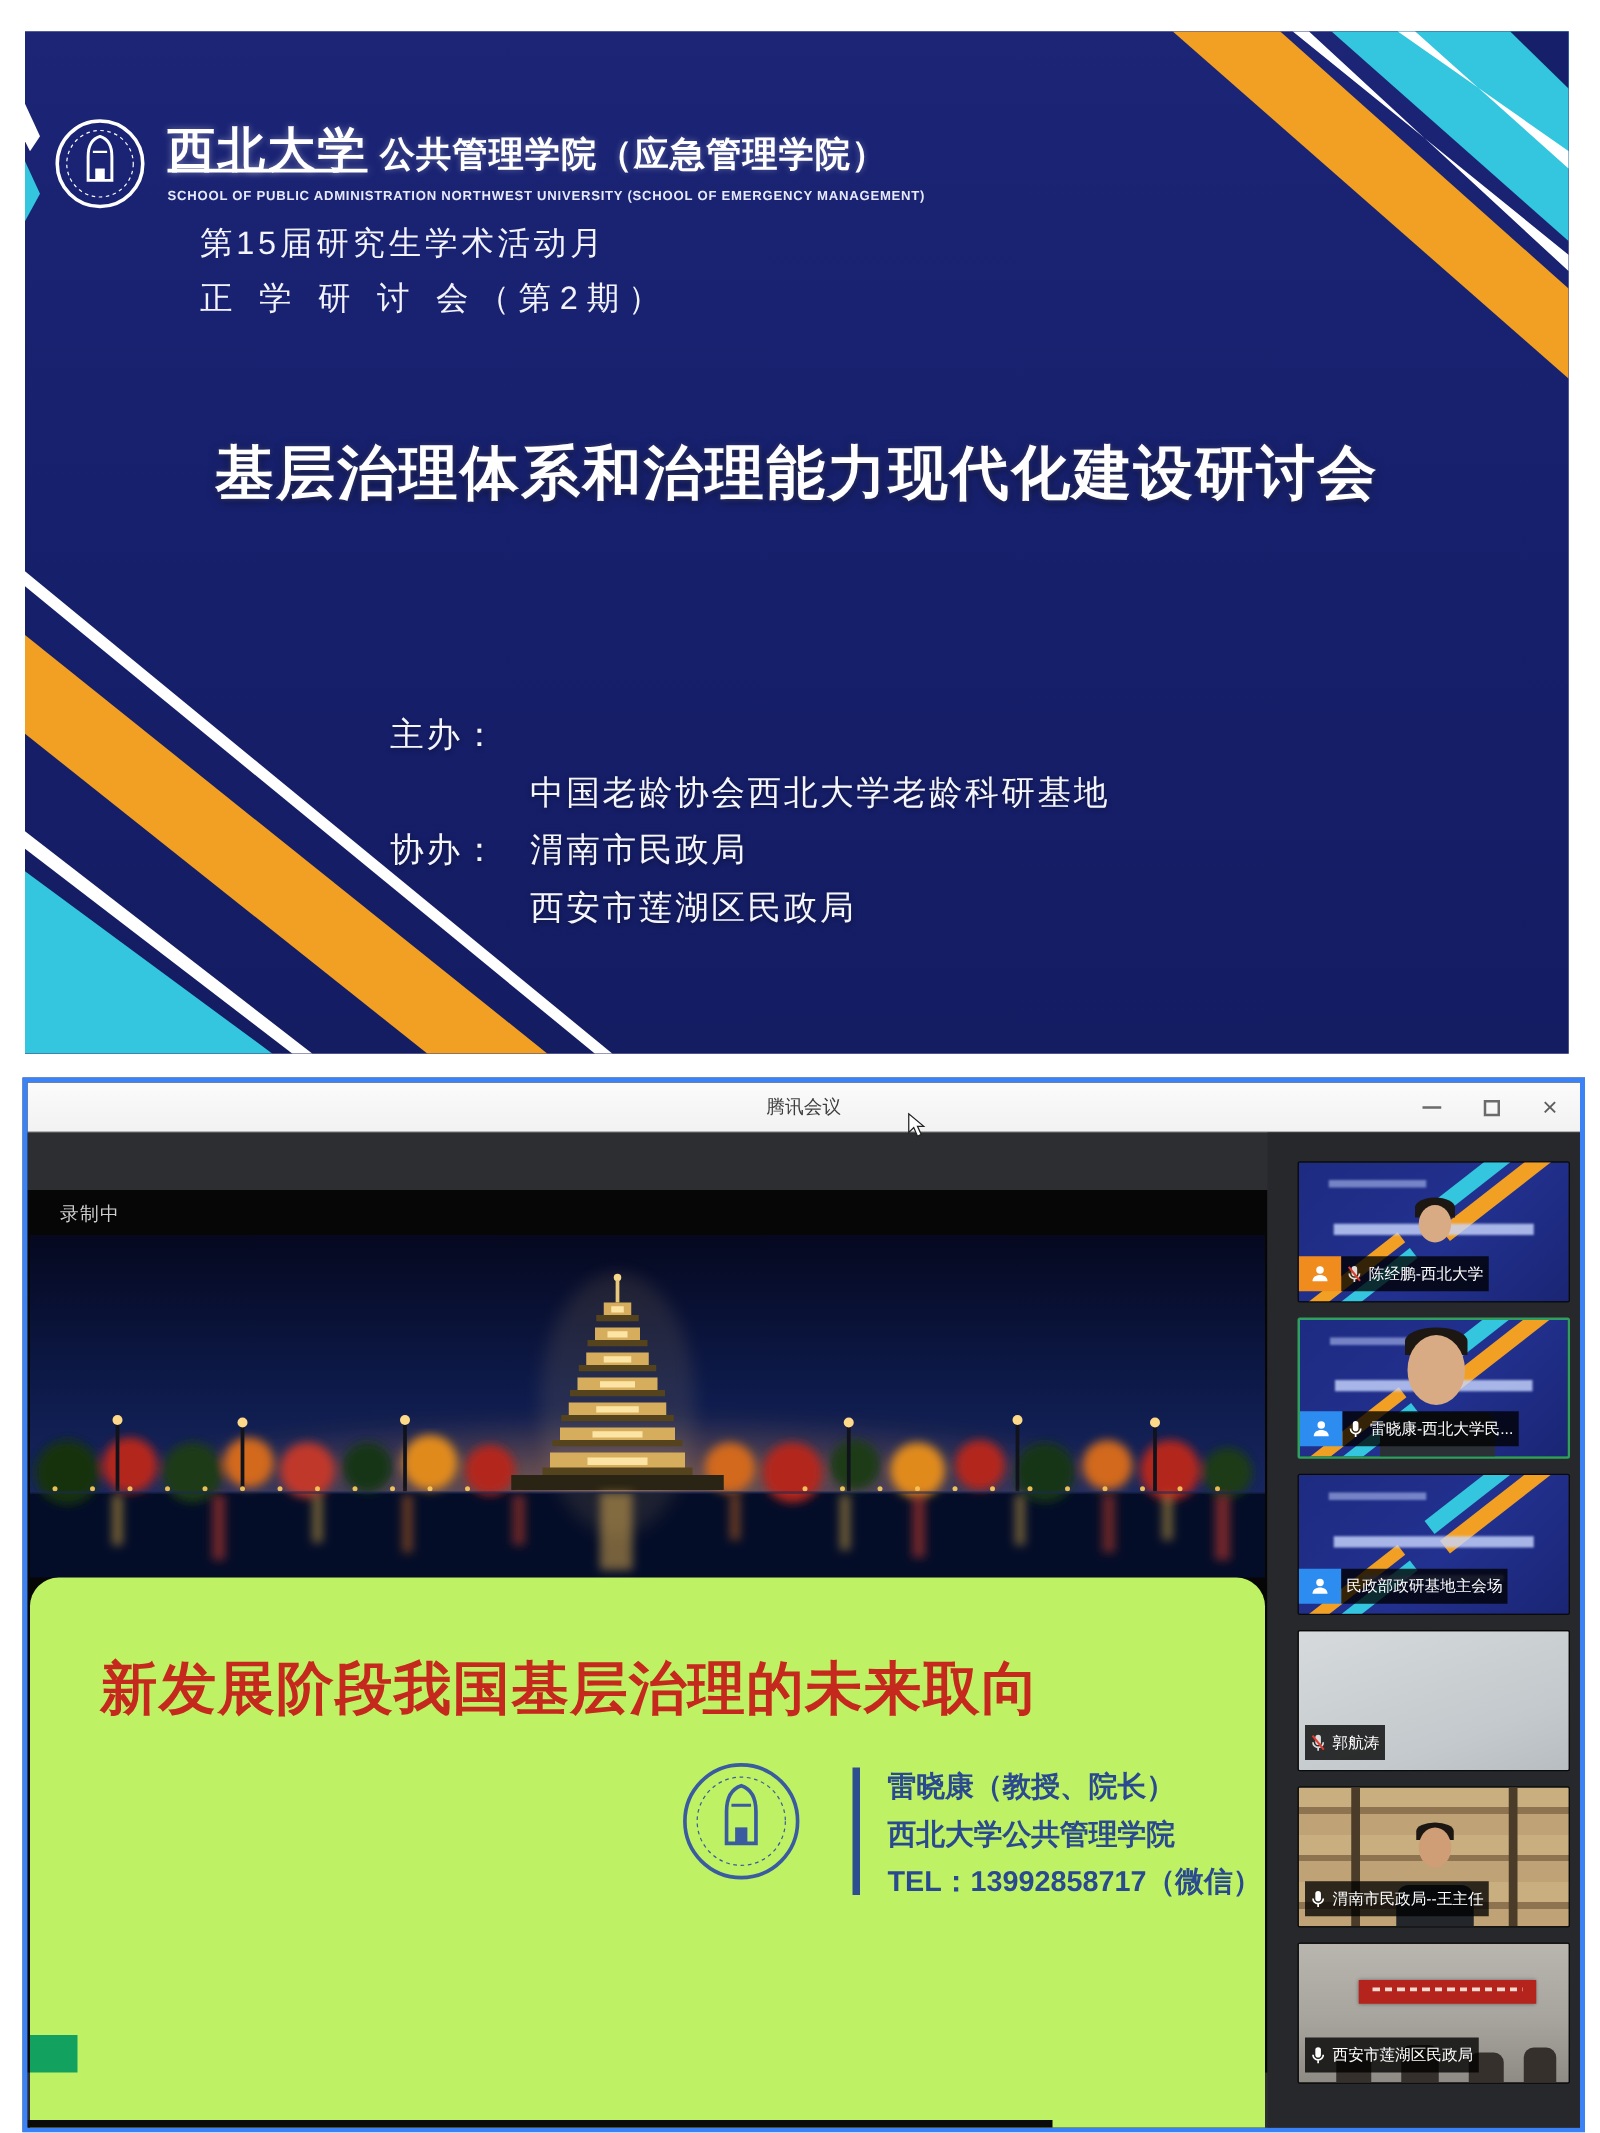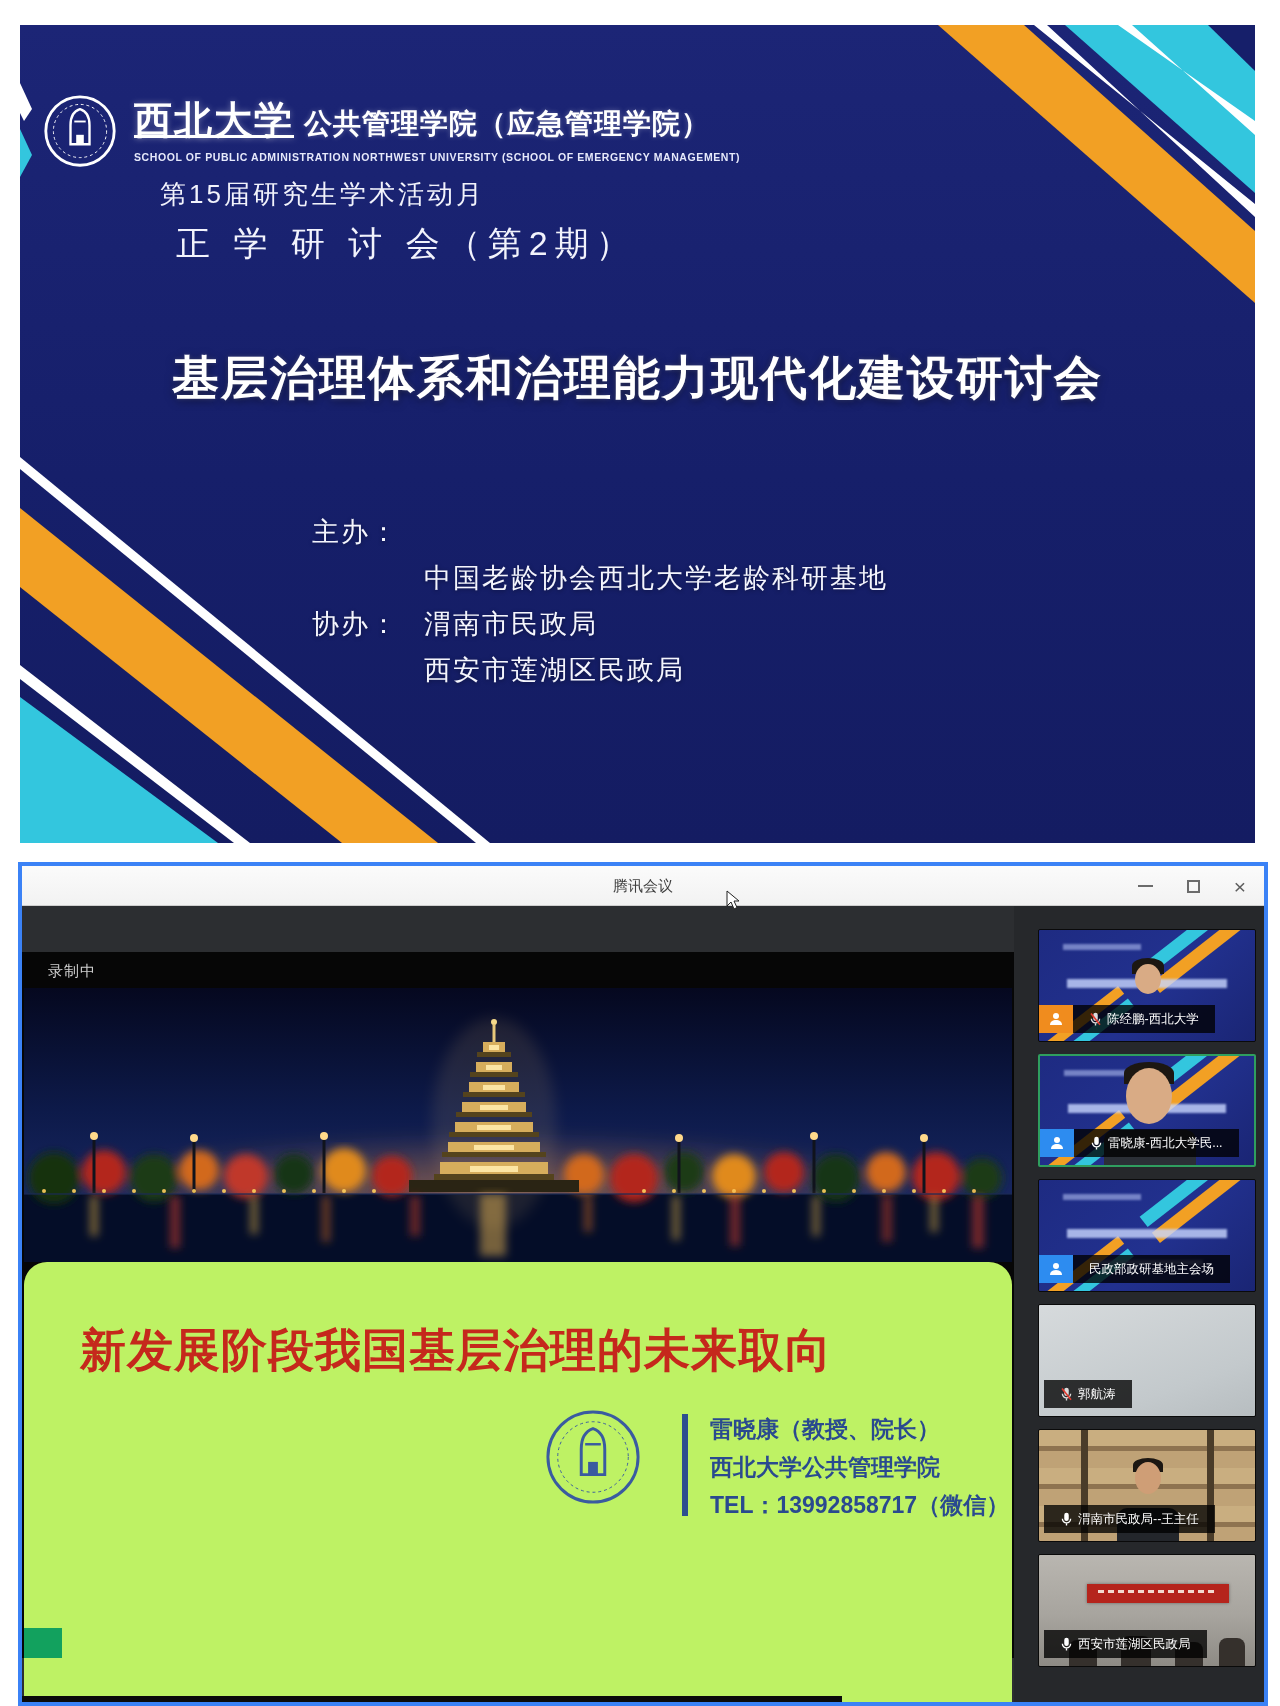--- a/index.html
+++ b/index.html
@@ -11,25 +11,25 @@
             background:linear-gradient(180deg,#1c2576 0%,#161f6a 55%,#141c62 100%); overflow:hidden; }
   .poster svg.stripes { position:absolute; inset:0; }
   .p-logo { position:absolute; left:22px; top:68px; width:76px; height:76px; }
   .p-head { position:absolute; left:114px; top:70px; color:#fff; }
   .p-head-line1 { display:flex; align-items:baseline; gap:10px; white-space:nowrap; }
   .p-univ { font-family:"Liberation Serif","DejaVu Serif",serif; font-size:38px; font-weight:bold;
             letter-spacing:2px; text-shadow:0 0 6px rgba(255,255,255,.35);text-decoration:underline; }
   .p-school { font-size:28px; font-weight:bold; letter-spacing:1px; text-shadow:0 0 5px rgba(255,255,255,.3); }
   .p-en { font-size:10.5px; font-weight:bold; letter-spacing:.6px; color:#e6e9fb; margin-top:5px; white-space:nowrap; }
   .p-ev1 { font-size:26px; margin-top:14px; margin-left:26px; letter-spacing:3px; color:#f2f3fc; }
-  .p-ev2 { font-size:34px; margin-top:9px; margin-left:42px; letter-spacing:7px; color:#f2f3fc; }
+  .p-ev2 { font-size:26px; margin-top:9px; margin-left:26px; letter-spacing:7px; color:#f2f3fc; }
   .p-title { position:absolute; left:0; right:0; top:322px; text-align:center; color:#fff;
              font-size:47px; font-weight:bold; letter-spacing:2px; white-space:nowrap;
              text-shadow:0 2px 8px rgba(0,0,0,.5), 0 0 4px rgba(255,255,255,.2); }
-  .p-org { position:absolute; left:292px; top:484px; color:#f4f5fd; font-size:27px; line-height:46px;
+  .p-org { position:absolute; left:292px; top:540px; color:#f4f5fd; font-size:27px; line-height:46px;
            text-shadow:0 1px 4px rgba(0,0,0,.4); }
   .org-row { display:flex; white-space:nowrap; }
   .org-label { width:112px; flex:0 0 112px; letter-spacing:2px; }
   .org-text { letter-spacing:2px; }
 
   
   .mwin { position:absolute; left:18px; top:862px; width:1250px; height:844px;
           border:4px solid #3b82f6; background:#2c2e31; overflow:hidden; }
   .titlebar { position:absolute; left:0; top:0; width:100%; height:40px;
               background:linear-gradient(#fbfbfb,#f2f2f2); border-bottom:1px solid #cfcfcf; }
@@ -93,21 +93,21 @@
   .t6-banner { position:absolute; left:22%; top:26%; width:66%; height:17%; background:#b5241c;
                box-shadow:0 0 3px rgba(0,0,0,.4); }
   .t6-banner i { position:absolute; left:8%; top:30%; width:84%; height:3px;
                  background:repeating-linear-gradient(90deg,#f3d9cf 0 6px,transparent 6px 10px); }
   .t6-p { position:absolute; bottom:0; background:#35302c; border-radius:8px 8px 0 0; }
 
   .badge { position:absolute; left:0; bottom:8px; width:34px; height:28px; display:flex;
            align-items:center; justify-content:center; }
   .badge.orange { background:#f08c1e; } .badge.blue { background:#2d8cf0; }
   .chip { position:absolute; bottom:8px; height:28px; background:rgba(0,0,0,.78); color:#fff;
-          font-size:12.5px; display:flex; align-items:center; gap:5px; padding:0 16px; white-space:nowrap; }
+          font-size:12.5px; display:flex; align-items:center; gap:5px; padding:0 4px; white-space:nowrap; }
   .chip.after-badge { left:34px; } .chip.flush { left:5px; }
 </style>
 </head>
 <body>
 
 <div class="screen">
 
   <div class="poster">
     <svg class="stripes" viewBox="0 0 1235 818">
 

